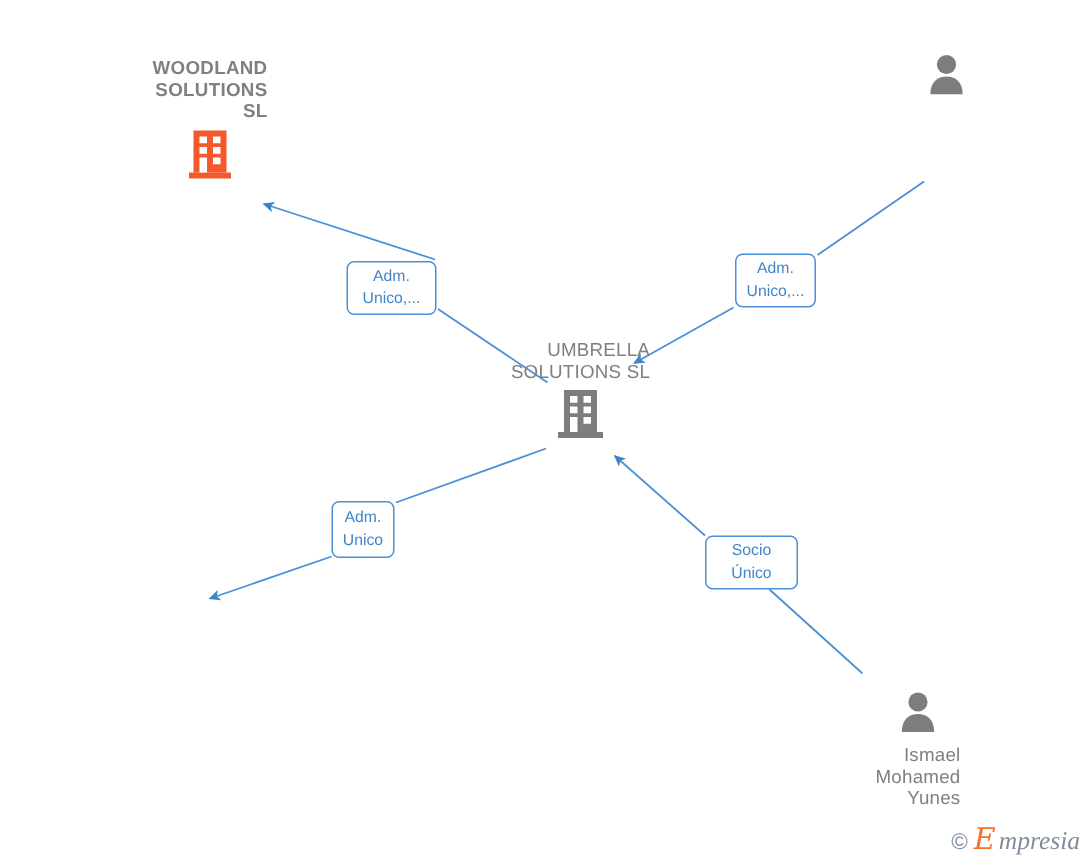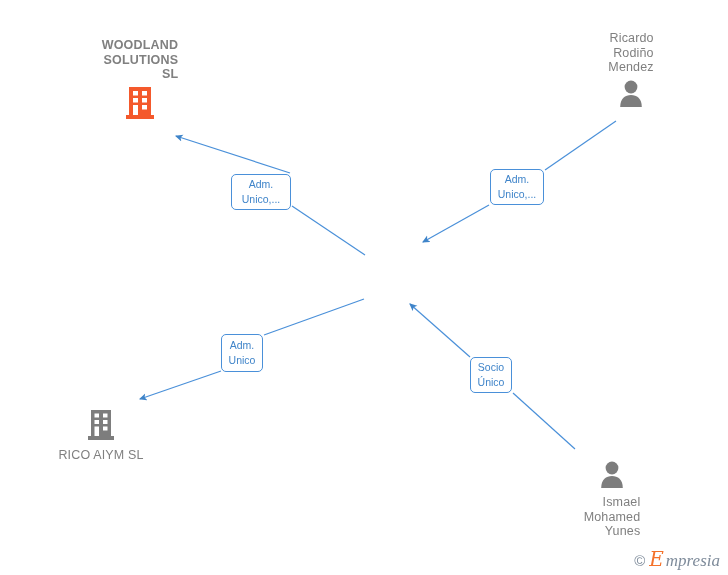--- a/index.html
+++ b/index.html
@@ -148,41 +148,39 @@
         <rect x="7" y="5" width="5" height="4.5" fill="#ffffff"></rect>
         <rect x="16" y="5" width="5" height="4.5" fill="#ffffff"></rect>
         <rect x="7" y="12" width="5" height="4.5" fill="#ffffff"></rect>
         <rect x="16" y="12" width="5" height="4.5" fill="#ffffff"></rect>
         <rect x="7" y="19" width="5" height="10" fill="#ffffff"></rect>
         <rect x="16" y="19" width="5" height="4.5" fill="#ffffff"></rect>
       </svg>
     </span>
   </div>
 
-
-  <div class="node label-bottom" style="left:101px; top:409px;">
-    <span class="node-icon">
-      <svg width="26" height="32" viewBox="0 0 26 32" xmlns="http://www.w3.org/2000/svg">
-        <rect x="3" y="1" width="20" height="26" fill="#7d7d7d"></rect>
-        <rect x="0" y="27" width="26" height="4" fill="#7d7d7d"></rect>
-        <rect x="6.5" y="4.5" width="4.5" height="4" fill="#ffffff"></rect>
-        <rect x="15" y="4.5" width="4.5" height="4" fill="#ffffff"></rect>
-        <rect x="6.5" y="11" width="4.5" height="4" fill="#ffffff"></rect>
-        <rect x="15" y="11" width="4.5" height="4" fill="#ffffff"></rect>
-        <rect x="6.5" y="17.5" width="4.5" height="9.5" fill="#ffffff"></rect>
-        <rect x="15" y="17.5" width="4.5" height="4" fill="#ffffff"></rect>
-      </svg>
-    </span>
-    <div class="node-label">RICO AIYM  SL</div>
-  </div>
+  <div class="node label-top" style="left:387px; top:226px;">
+    <div class="node-label">UMBRELLA
+SOLUTIONS  SL</div>
+    <span class="node-icon">
+      <svg width="30" height="34" viewBox="0 0 30 34" xmlns="http://www.w3.org/2000/svg">
+        <rect x="4" y="1" width="22" height="28" fill="#7d7d7d"></rect>
+        <rect x="0" y="29" width="30" height="4" fill="#7d7d7d"></rect>
+        <rect x="8" y="5" width="5" height="4.5" fill="#ffffff"></rect>
+        <rect x="17" y="5" width="5" height="4.5" fill="#ffffff"></rect>
+        <rect x="8" y="12" width="5" height="4.5" fill="#ffffff"></rect>
+        <rect x="17" y="12" width="5" height="4.5" fill="#ffffff"></rect>
+        <rect x="8" y="19" width="5" height="10" fill="#ffffff"></rect>
+        <rect x="17" y="19" width="5" height="4.5" fill="#ffffff"></rect>
+      </svg>
+    </span>
+  </div>
+
 
   <div class="node label-top" style="left:631px; top:31px;">
-    <div class="node-label">Ricardo
-Rodiño
-Mendez</div>
     <span class="node-icon">
       <svg width="28" height="28" viewBox="0 0 28 28" xmlns="http://www.w3.org/2000/svg">
         <circle cx="14" cy="8" r="6.4" fill="#7d7d7d"></circle>
         <path d="M3.2 28 C3.2 19.5 8.2 16 14 16 C19.8 16 24.8 19.5 24.8 28 Z" fill="#7d7d7d"></path>
       </svg>
     </span>
   </div>
 
   <div class="node label-bottom" style="left:612px; top:460px;">
     <span class="node-icon">
@@ -198,21 +196,21 @@
 
   <div class="rel" style="left:231px; top:174px; width:60px; height:36px;">Adm.
 Unico,...</div>
 
   <div class="rel" style="left:490px; top:169px; width:54px; height:36px;">Adm.
 Unico,...</div>
 
   <div class="rel" style="left:221px; top:334px; width:42px; height:38px;">Adm.
 Unico</div>
 
-  <div class="rel" style="left:470px; top:357px; width:42px; height:36px;">Socio
+  <div class="rel" style="left:470px; top:357px; width:62px; height:36px;">Socio
 Único</div>
 
   <div id="watermark">
     <span class="wm-c">©</span>
     <span class="wm-e">E</span>
     <span class="wm-rest">mpresia</span>
   </div>
 
 </div>
 

